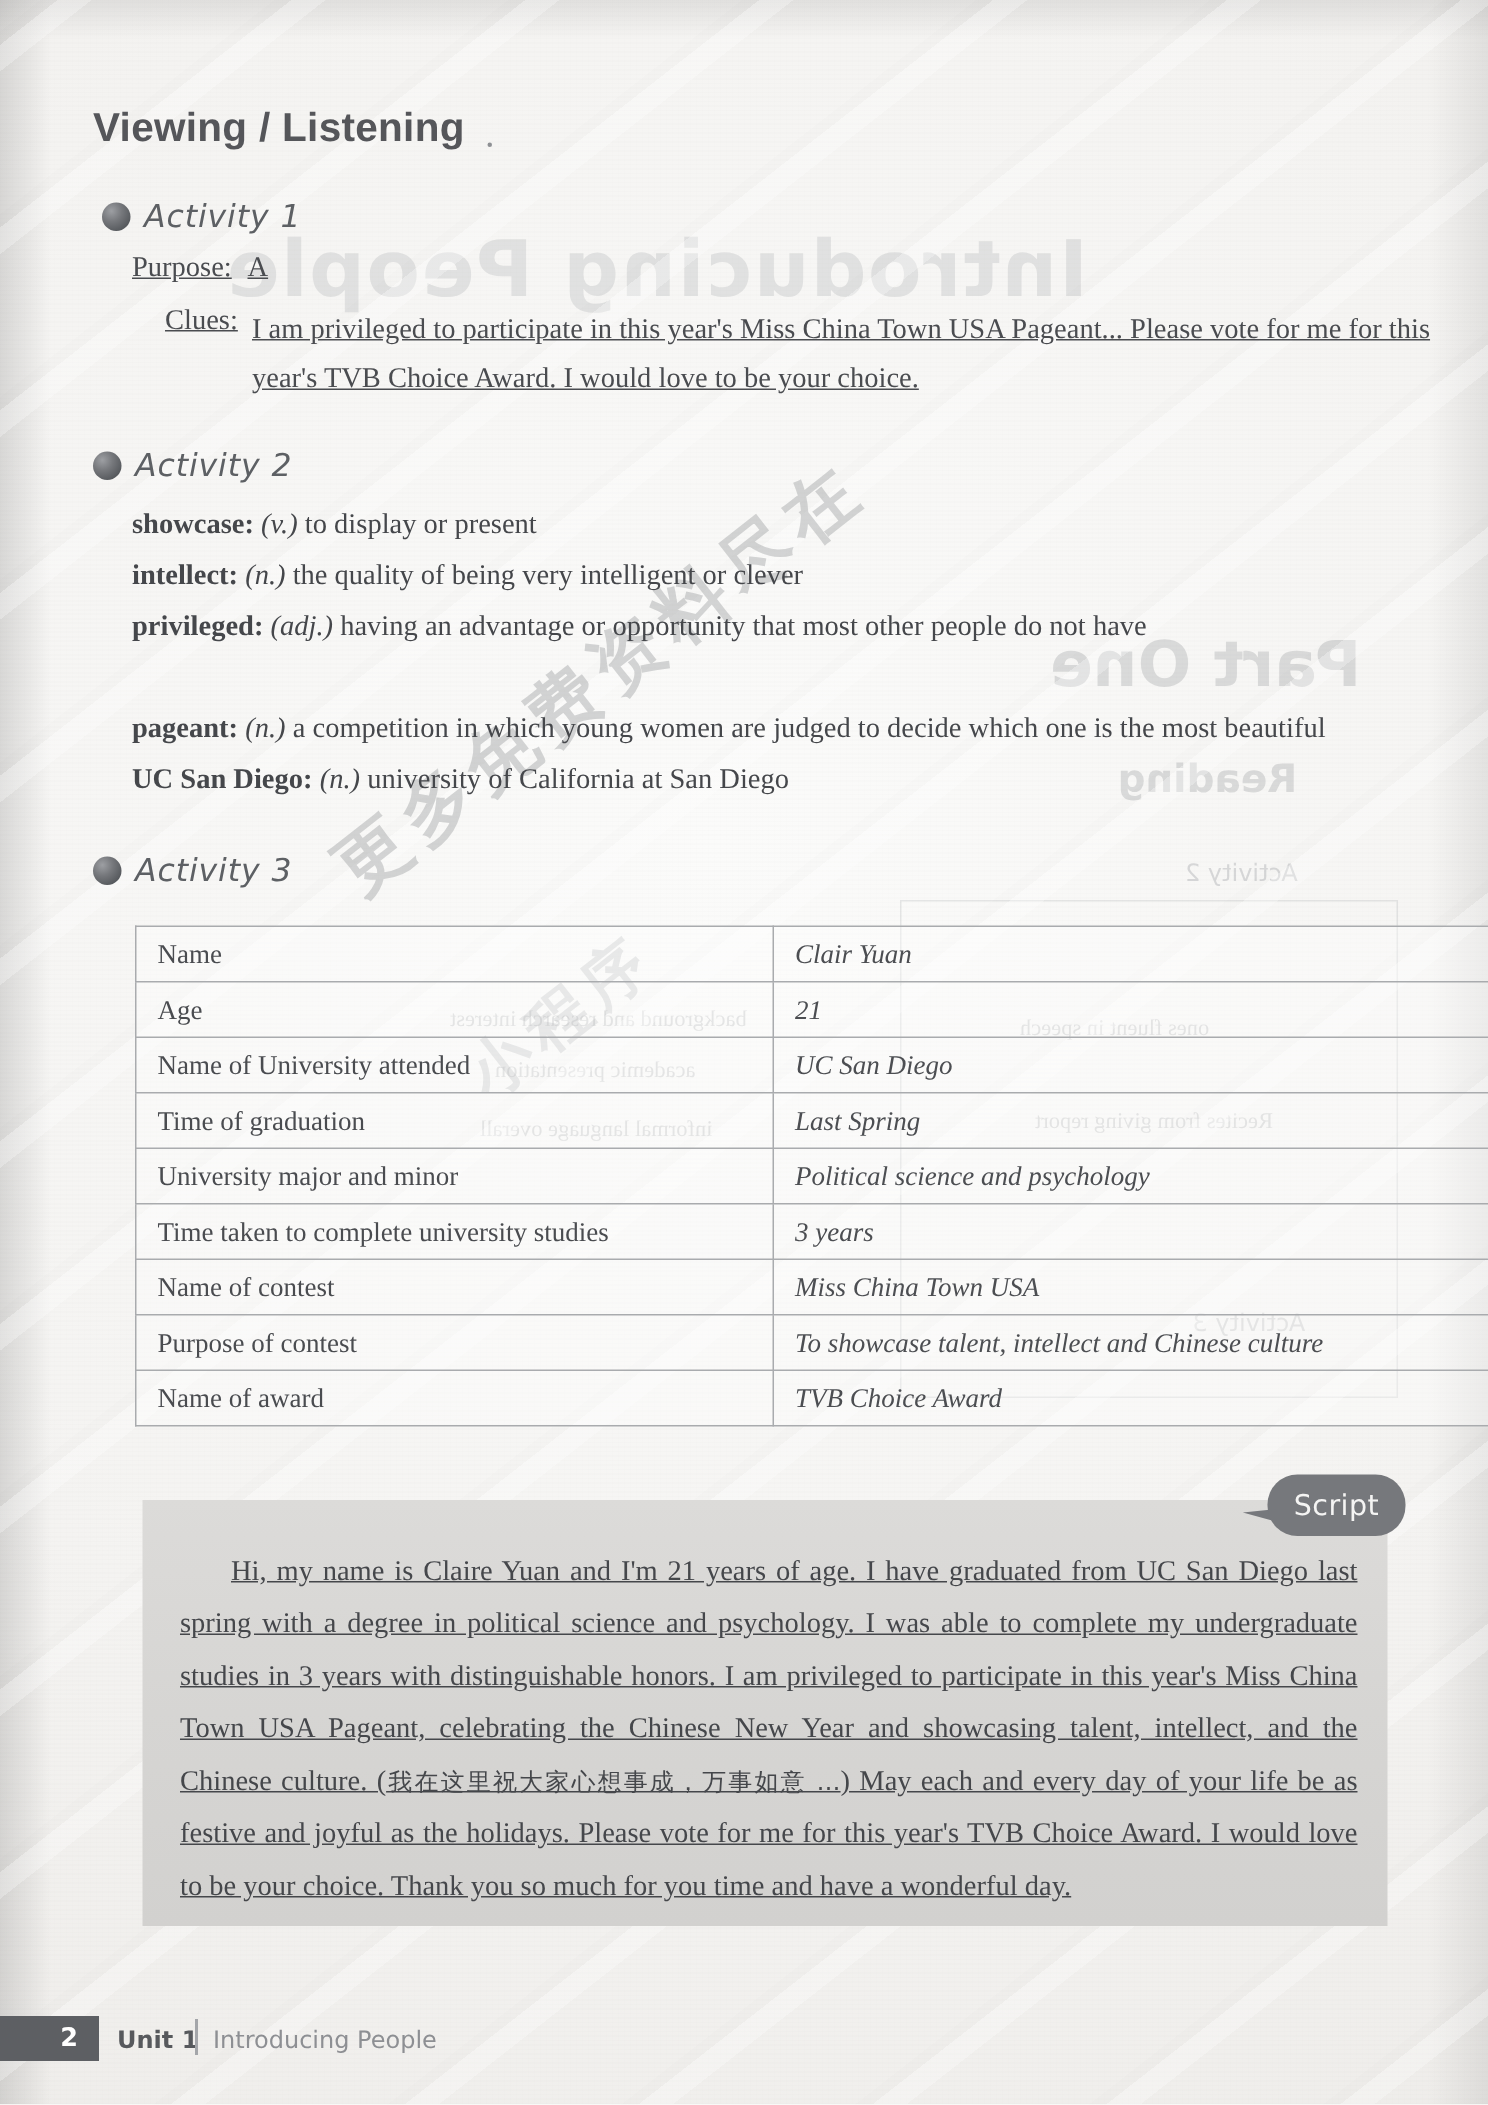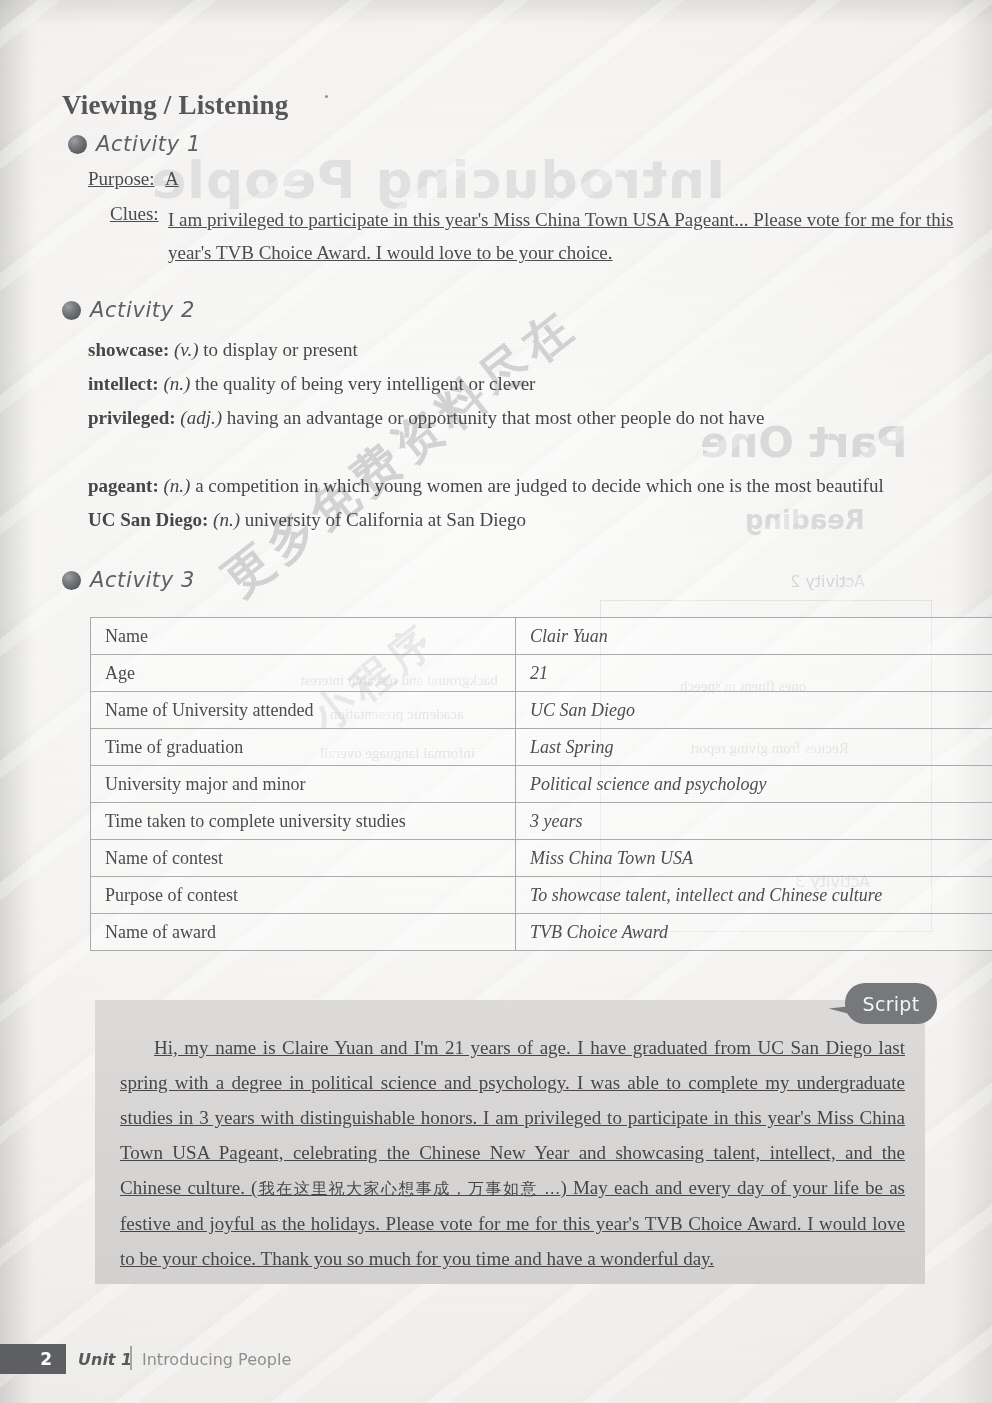--- a/index.html
+++ b/index.html
@@ -156,26 +156,25 @@
   .content {
     position: absolute;
     inset: 0;
     z-index: 10;
   }
 
   .page-title {
     position: absolute;
     left: 62px;
     top: 70px;
-    font-family: Liberation Serif, serif;
+    font-family: Liberation Sans, sans-serif;
     font-weight: 700;
     font-size: 27px;
     letter-spacing: .2px;
     color: #55565a;
-    margin-top: 20px;
   }
   .page-title-dot {
     position: absolute;
     left: 325px;
     top: 95px;
     width: 3px; height: 3px;
     background: #8e9094;
     border-radius: 50%;
   }
 
@@ -327,21 +326,20 @@
     box-sizing: border-box;
   }
   .footer-unit {
     position: absolute;
     left: 78px;
     top: 1350px;
     font-family: "DejaVu Sans", sans-serif;
     font-weight: 700;
     font-size: 16px;
     color: #57595d;
-    font-style: italic;
   }
   .footer-sep {
     position: absolute;
     left: 130px;
     top: 1346px;
     width: 2px;
     height: 24px;
     background: #a4a6aa;
   }
   .footer-chapter {

